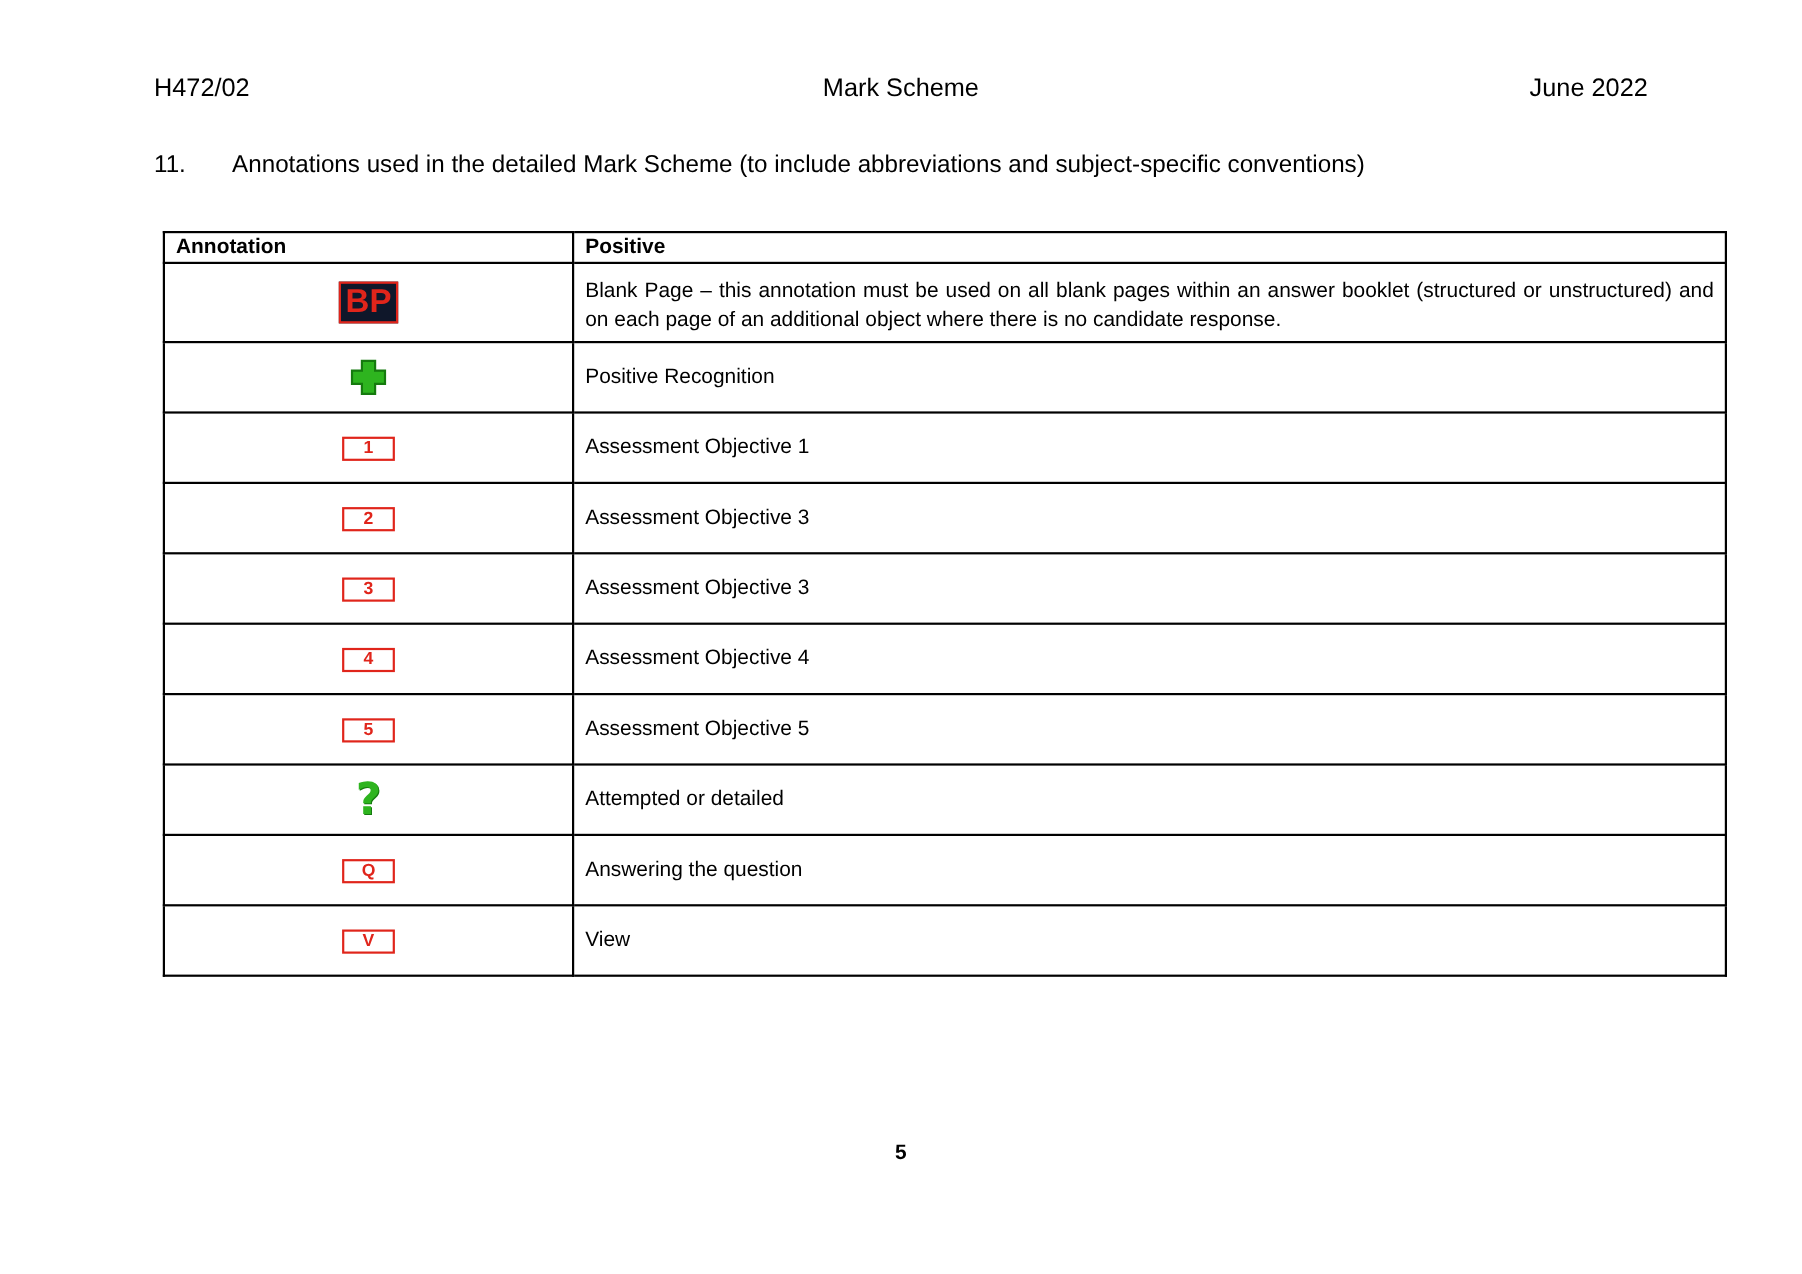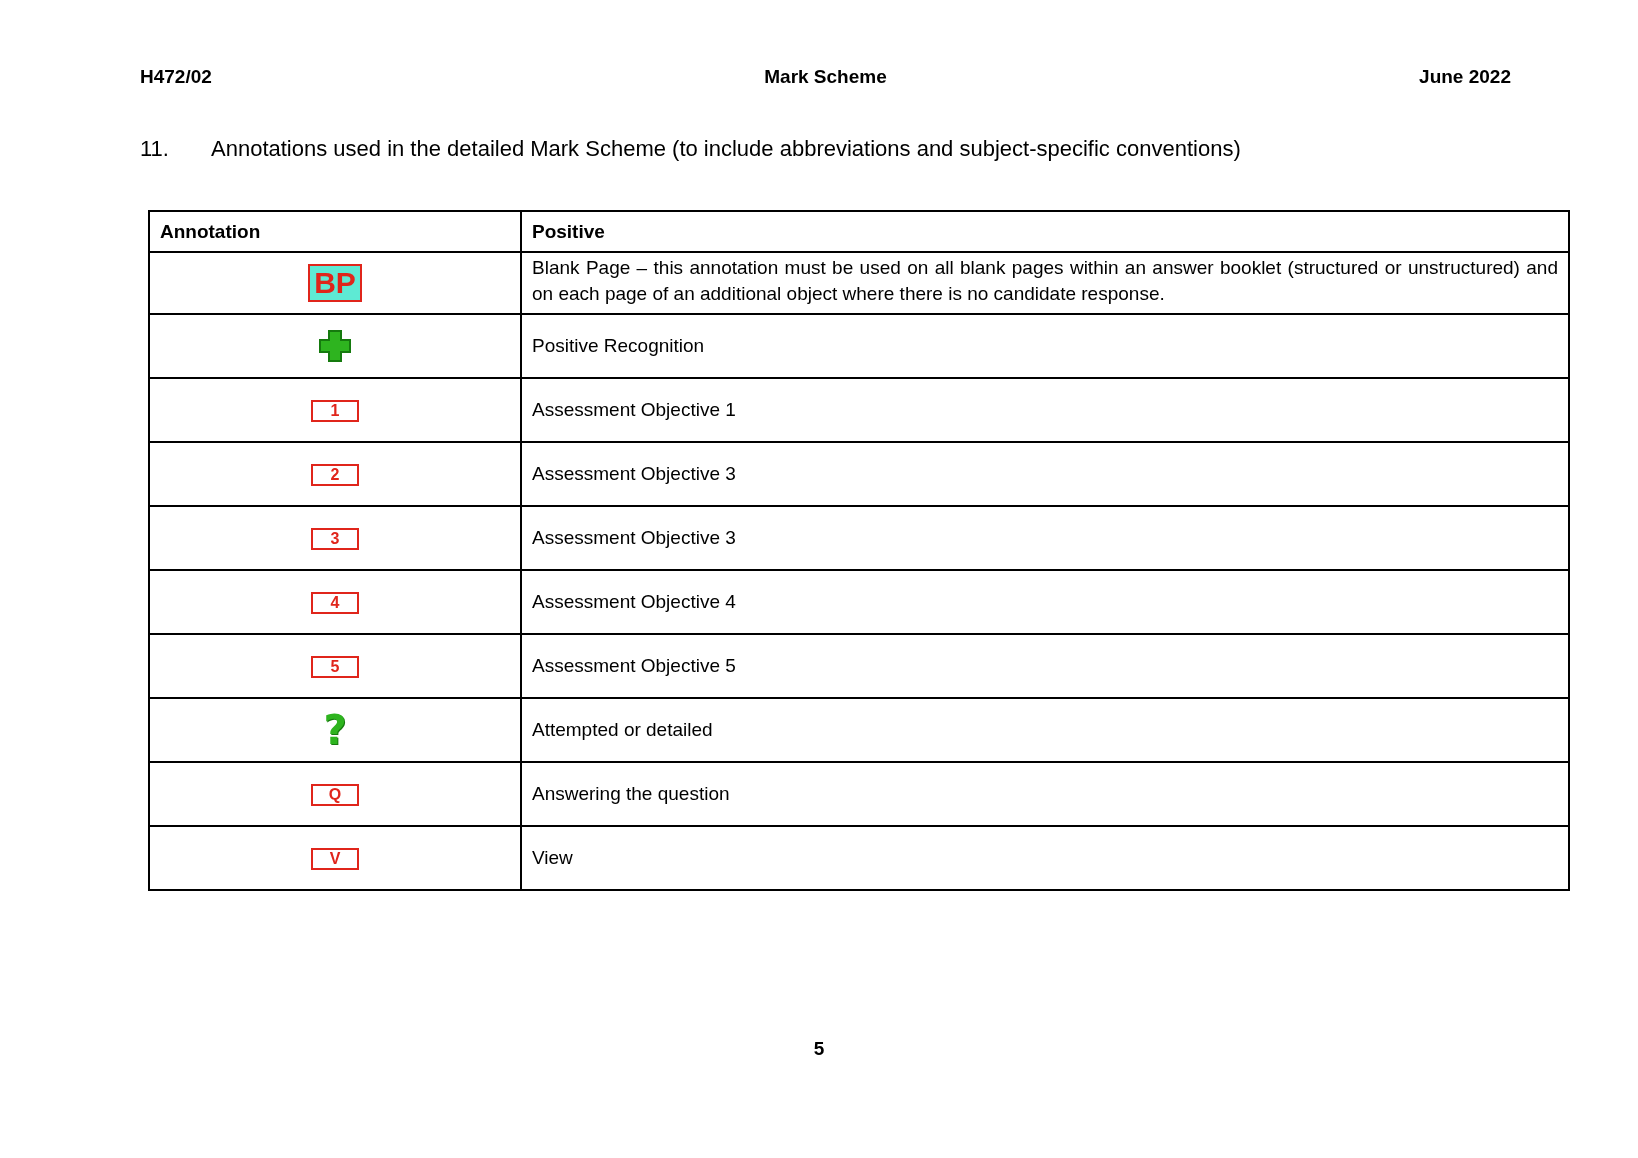--- a/index.html
+++ b/index.html
@@ -11,24 +11,24 @@
     height: 1158px;
     background: #fff;
     overflow: hidden;
   }
 
   
   .doc-header {
     position: absolute;
     top: 66px;
     left: 140px;
-    right: 127px;
+    right: 140px;
     height: 24px;
-    font-weight: bold;
-    font-size: 19px;
+    font-weight: normal;
+    font-size: 23px;
   }
   .doc-header .h-left  { position: absolute; left: 0; top: 0; }
   .doc-header .h-center{ position: absolute; left: 0; right: 0; top: 0; text-align: center; }
   .doc-header .h-right { position: absolute; right: 0; top: 0; text-align: center; }
 
   
   .section-line {
     position: absolute;
     top: 136px;
     left: 140px;
@@ -48,44 +48,44 @@
   }
   table.annotations th,
   table.annotations td {
     border: 2px solid #000;
     padding: 3px 10px;
     vertical-align: middle;
   }
   table.annotations th {
     text-align: left;
     font-weight: bold;
-    height: 41px;
+    height: 28px;
     padding: 1px 10px;
   }
   td.anno-cell { text-align: center; width: 372px; }
   td.meaning-cell { padding-left: 12px; }
   tr.std-row { height: 64px; }
   tr.bp-row td.meaning-cell {
     text-align: justify;
     line-height: 26px;
-    padding-top: 2px;
+    padding-top: 12px;
     padding-bottom: 6px;
   }
 
   
   .bp-stamp {
     display: inline-block;
     border: 2px solid #e0251b;
     color: #e0251b;
     font-weight: bold;
     font-size: 30px;
     line-height: 34px;
     padding: 0 4px;
     letter-spacing: 0px;
-    background: #5eead4;
+    background: #0f172a;
   }
   .red-box {
     display: inline-flex;
     align-items: center;
     justify-content: center;
     width: 48px;
     height: 22px;
     border: 2px solid #e0251b;
     color: #e0251b;
     font-weight: bold;

